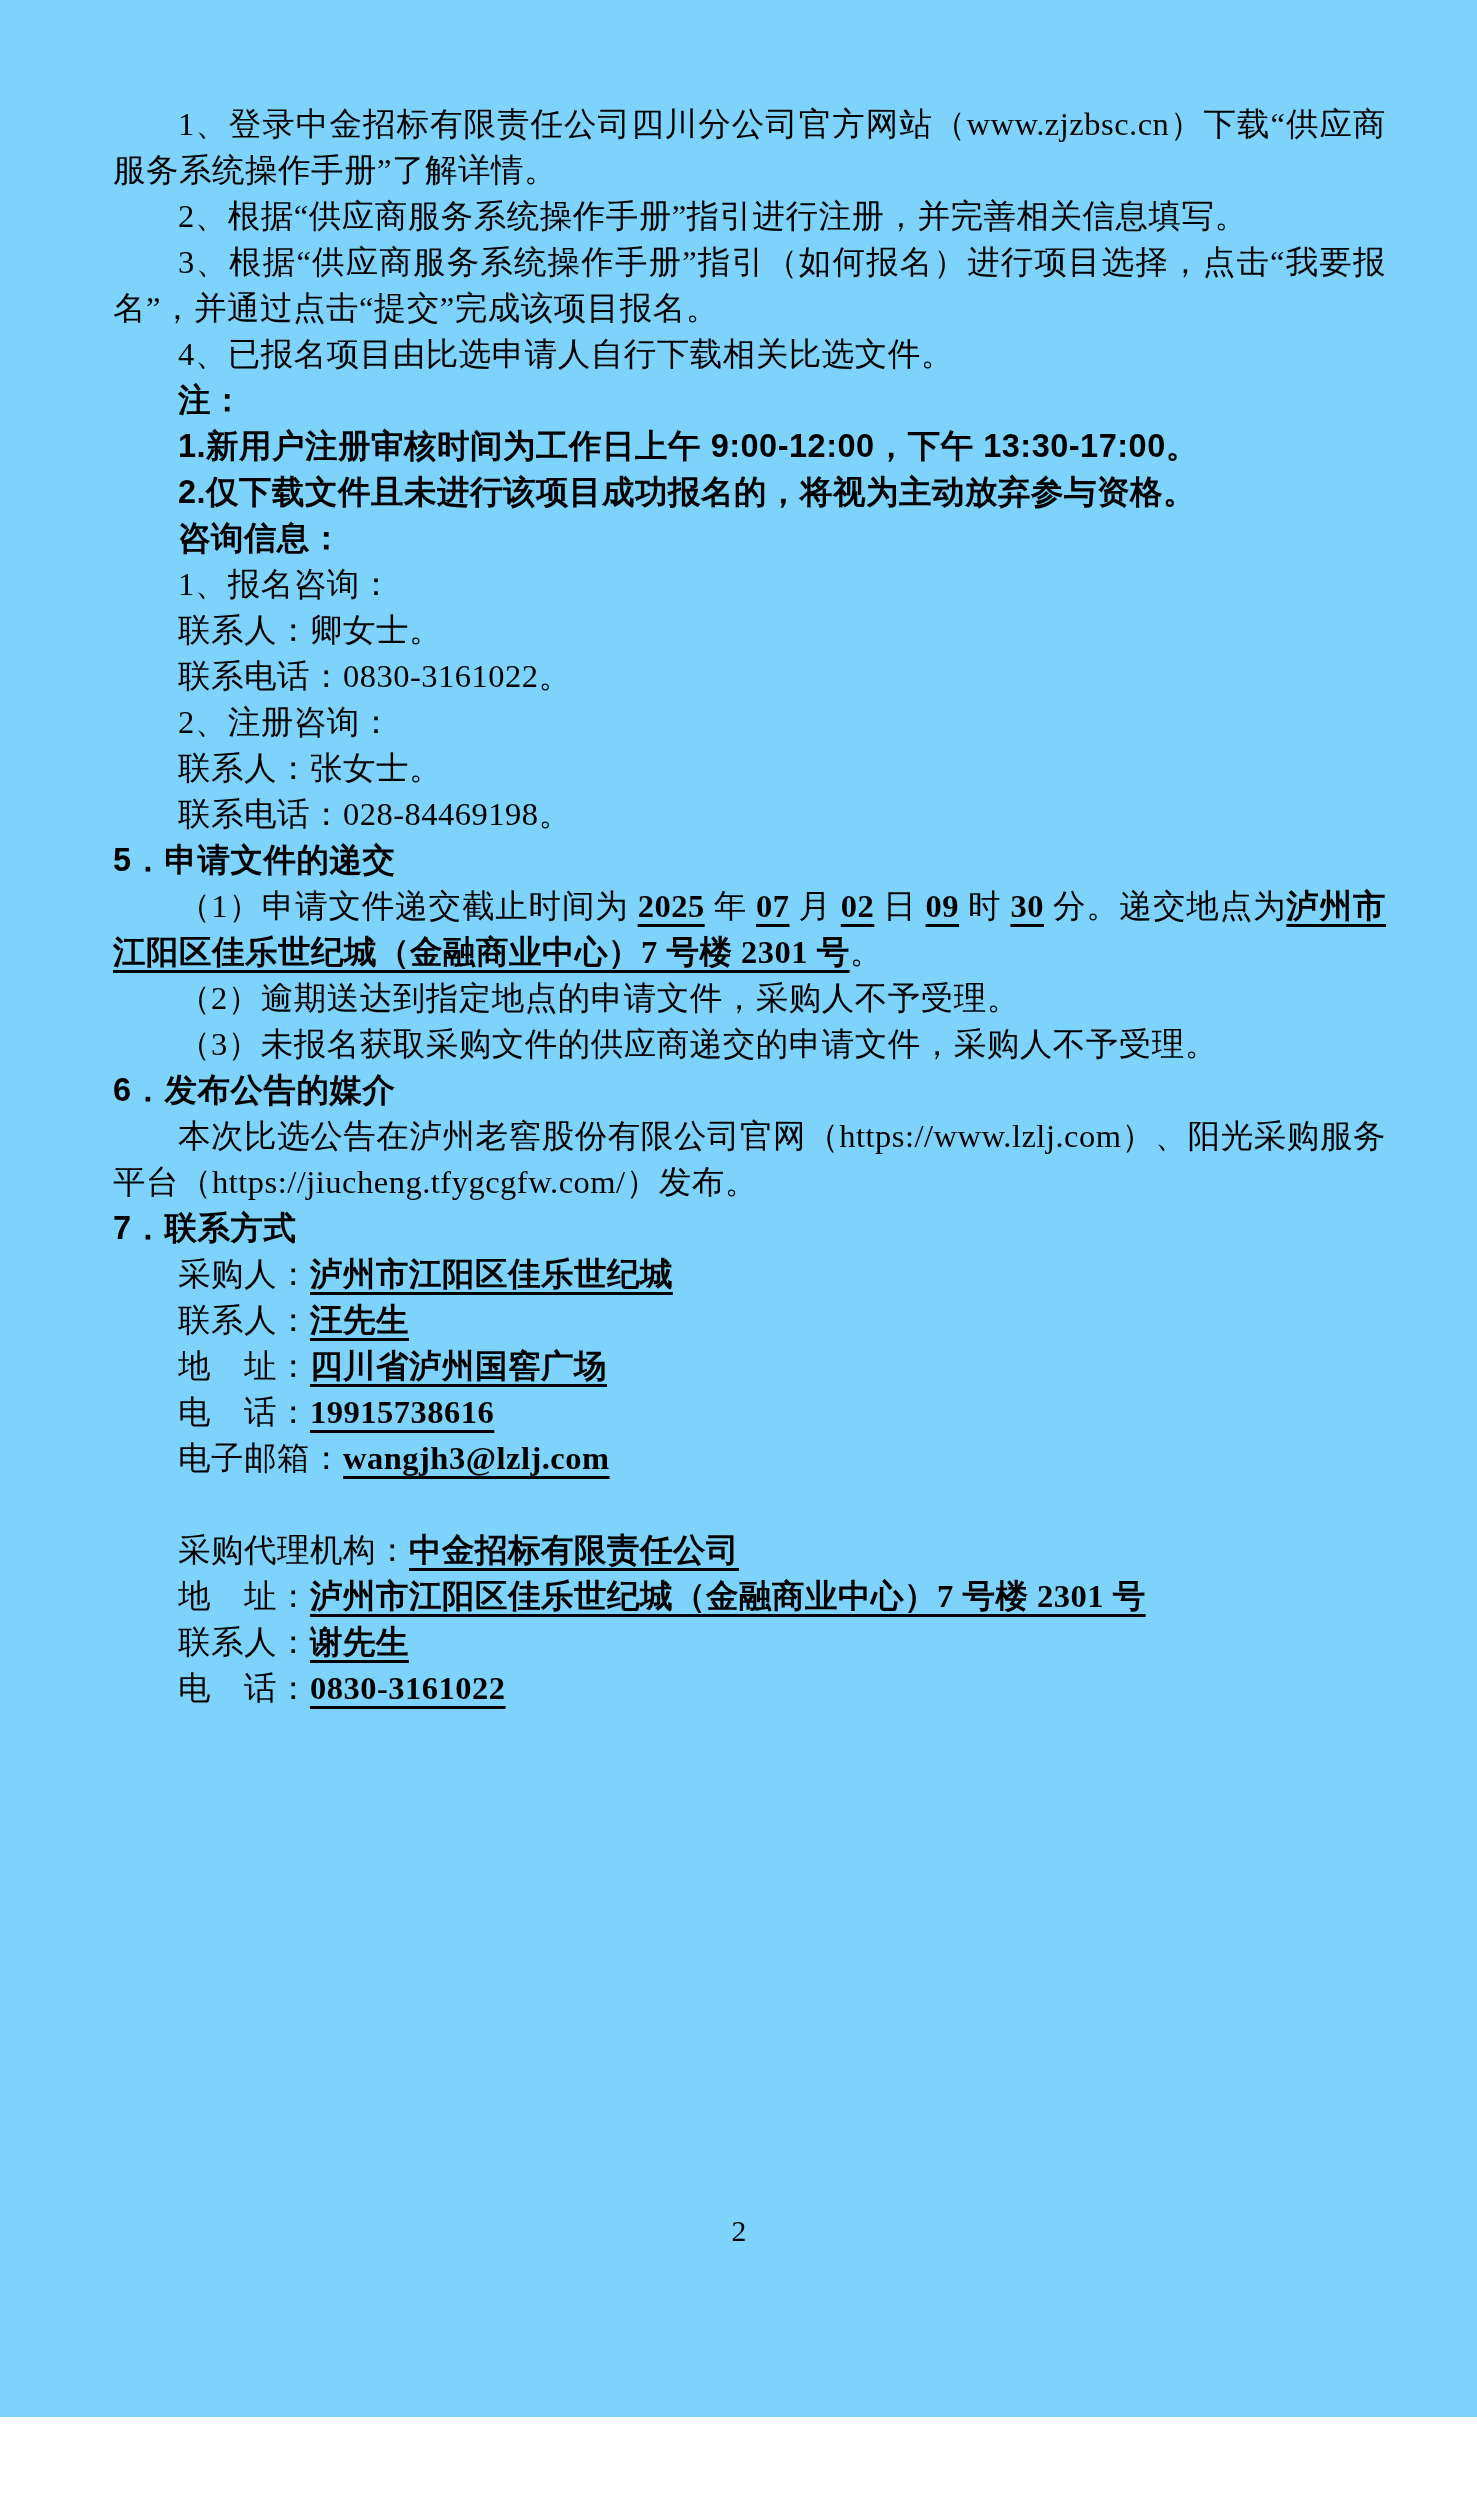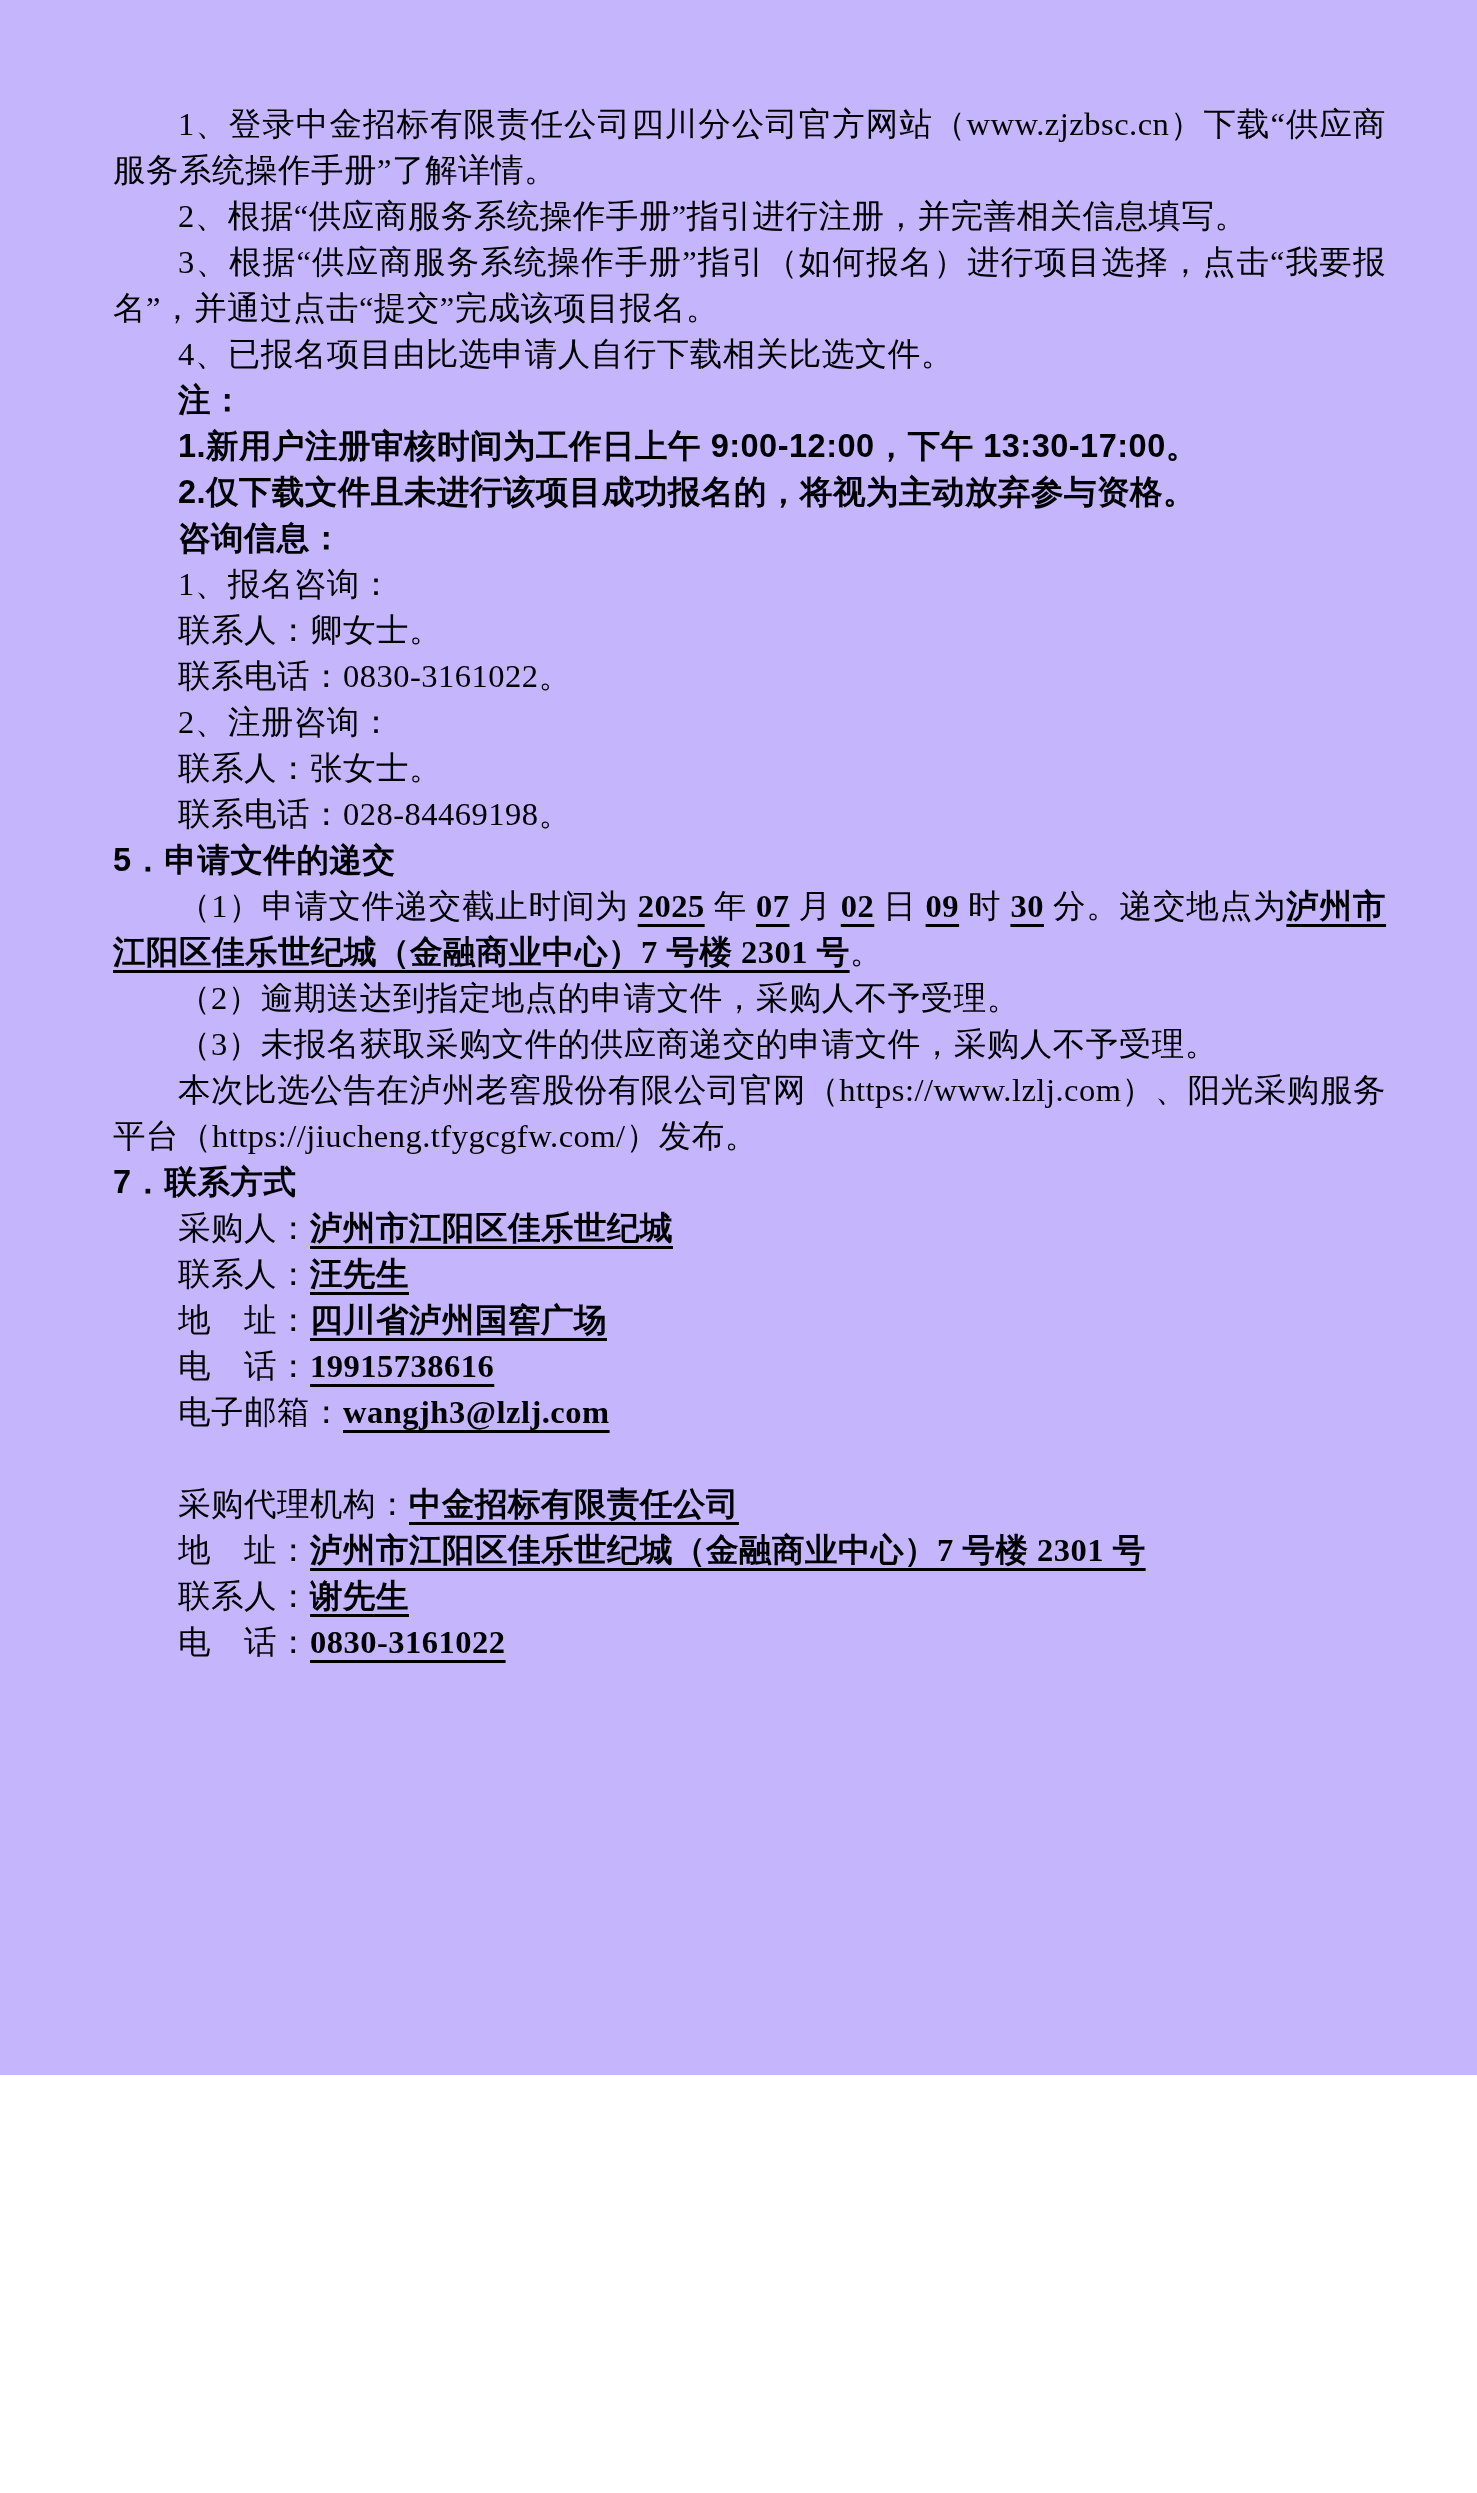--- a/index.html
+++ b/index.html
@@ -3,22 +3,22 @@
 <meta charset="utf-8">
 <style>
   html, body {
     margin: 0;
     padding: 0;
     background: #ffffff;
   }
   .page {
     position: relative;
     width: 1478px;
-    height: 2075px;
-    background: #c4b5fd;
+    height: 2417px;
+    background: #7dd3fc;
     color: #000000;
     overflow: hidden;
   }
   .doc {
     position: absolute;
     left: 113px;
     top: 101px;
     width: 1273px;
     font-family: "Liberation Serif", "DejaVu Serif", serif;
     font-size: 32.5px;
@@ -77,20 +77,21 @@
       <p class="para indent"><span>1、报名咨询：</span></p>
       <p class="para indent"><span>联系人：卿女士。</span></p>
       <p class="para indent"><span>联系电话：0830-3161022。</span></p>
       <p class="para indent"><span>2、注册咨询：</span></p>
       <p class="para indent"><span>联系人：张女士。</span></p>
       <p class="para indent"><span>联系电话：028-84469198。</span></p>
       <p class="para heading"><span class="bold">5．申请文件的递交</span></p>
       <p class="para indent"><span>（1）申请文件递交截止时间为 </span><span class="underline">2025</span><span> 年 </span><span class="underline">07</span><span> 月 </span><span class="underline">02</span><span> 日 </span><span class="underline">09</span><span> 时 </span><span class="underline">30</span><span> 分。递交地点为</span><span class="underline">泸州市江阳区佳乐世纪城（金融商业中心）7 号楼 2301 号</span><span>。</span></p>
       <p class="para indent"><span>（2）逾期送达到指定地点的申请文件，采购人不予受理。</span></p>
       <p class="para indent"><span>（3）未报名获取采购文件的供应商递交的申请文件，采购人不予受理。</span></p>
+      <p class="para heading"><span class="bold">6．发布公告的媒介</span></p>
       <p class="para indent"><span>本次比选公告在泸州老窖股份有限公司官网（https://www.lzlj.com）、阳光采购服务平台（https://jiucheng.tfygcgfw.com/）发布。</span></p>
       <p class="para heading"><span class="bold">7．联系方式</span></p>
       <p class="para indent"><span>采购人：</span><span class="underline">泸州市江阳区佳乐世纪城</span></p>
       <p class="para indent"><span>联系人：</span><span class="underline">汪先生</span></p>
       <p class="para indent"><span>地　址：</span><span class="underline">四川省泸州国窖广场</span></p>
       <p class="para indent"><span>电　话：</span><span class="underline">19915738616</span></p>
       <p class="para indent"><span>电子邮箱：</span><span class="underline">wangjh3@lzlj.com</span></p>
       <p class="para blank">&nbsp;</p>
       <p class="para indent"><span>采购代理机构：</span><span class="underline">中金招标有限责任公司</span></p>
       <p class="para indent"><span>地　址：</span><span class="underline">泸州市江阳区佳乐世纪城（金融商业中心）7 号楼 2301 号</span></p>

